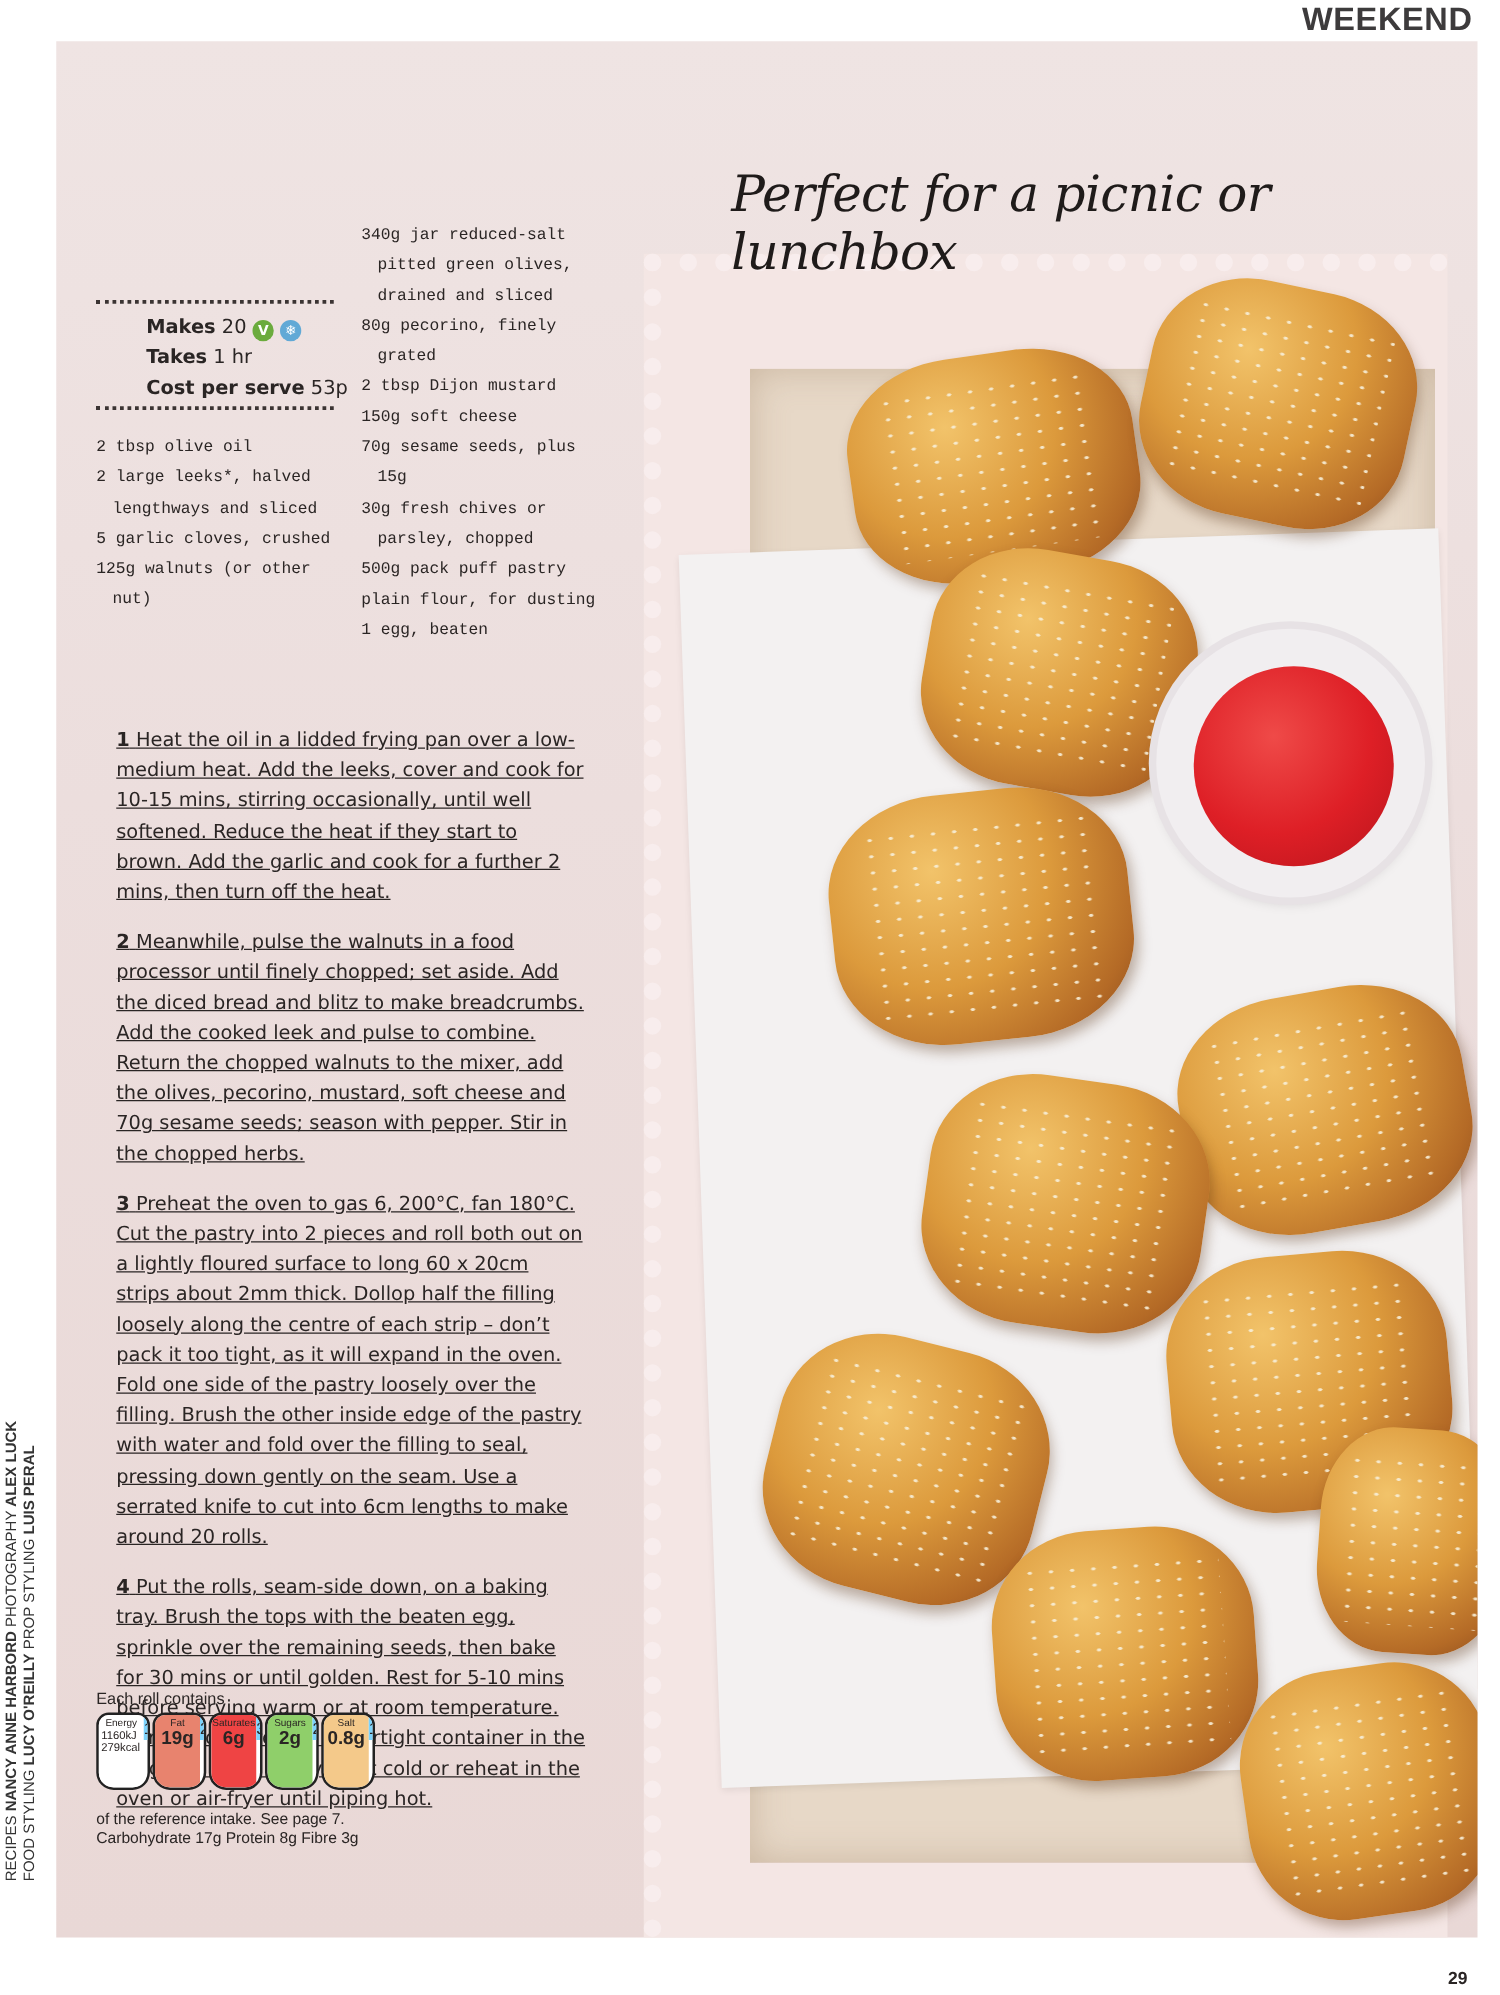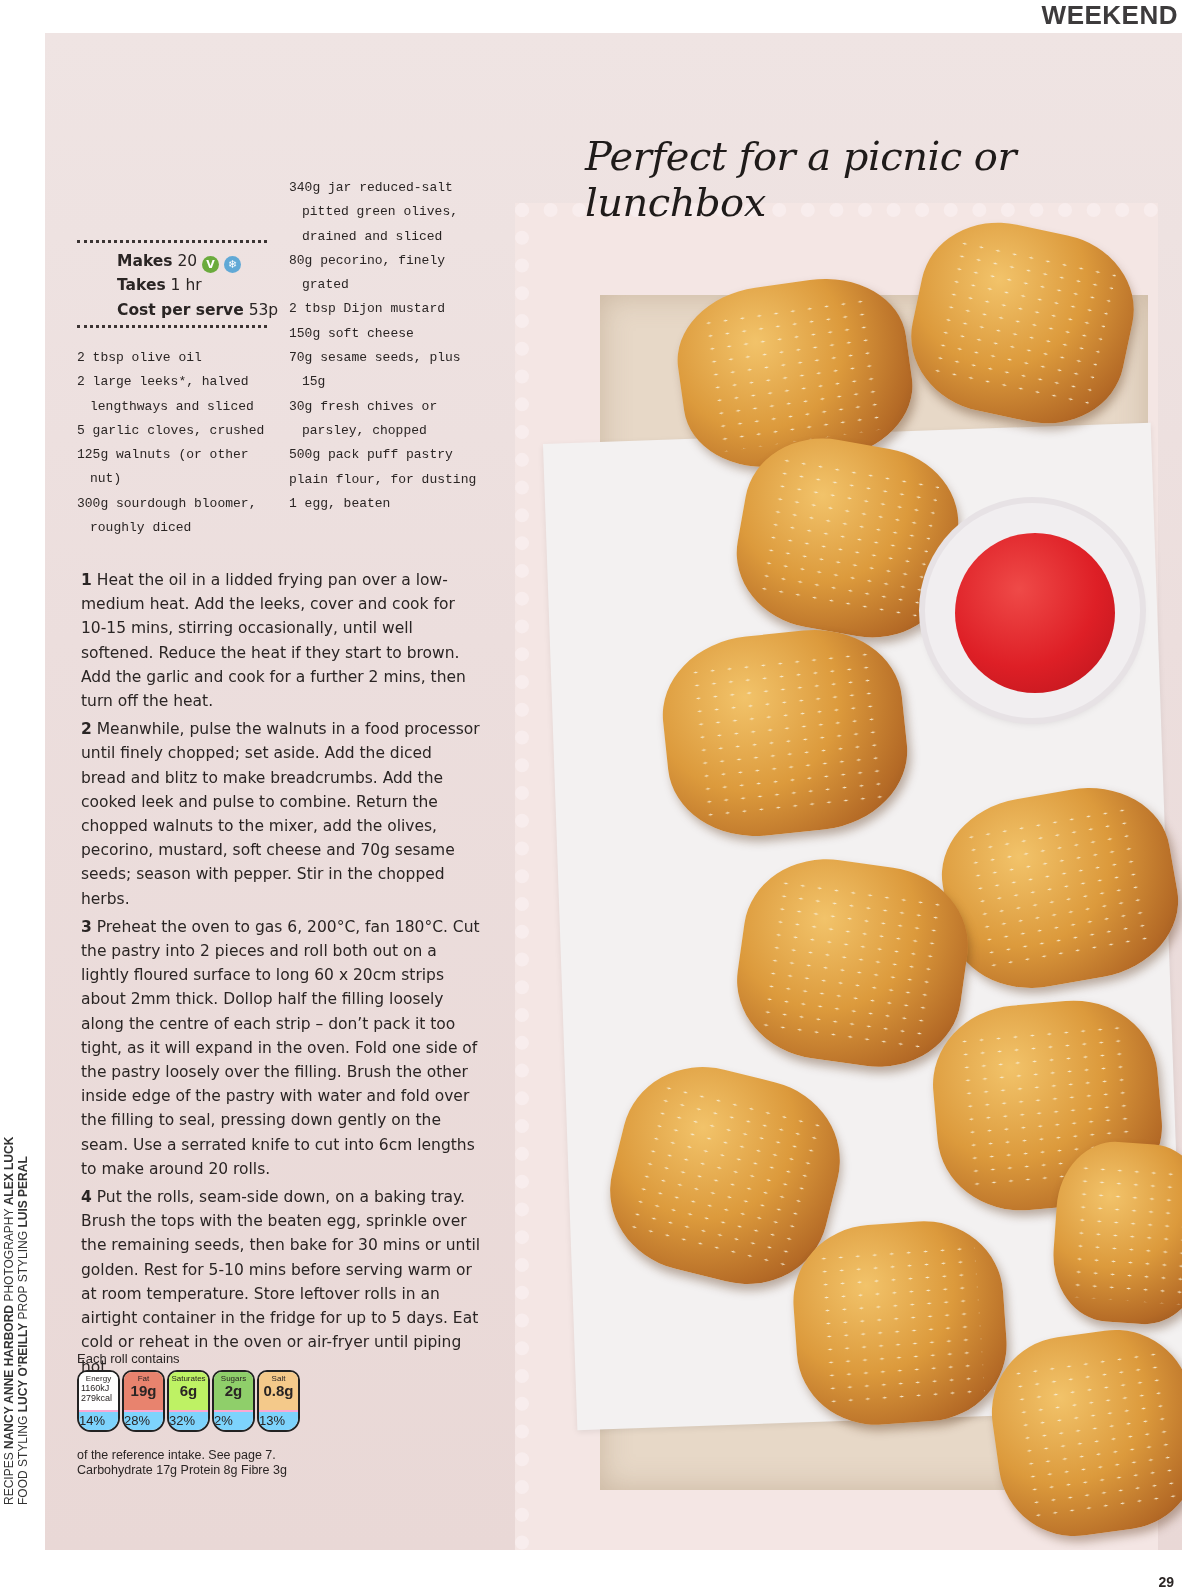--- a/index.html
+++ b/index.html
@@ -85,28 +85,28 @@
   .badge.freeze { background: #61a9d6; }
   .ing-col {
     position: absolute; font-size: 13px; line-height: 24.3px; color: #2a2524;
     list-style: none; margin: 0; padding: 0; font-family: Liberation Mono, monospace;
   }
   .ing-col li { padding-left: 13px; text-indent: -13px; }
   .method {
     position: absolute; left: 32px; top: 531px; width: 408px;
     font-size: 15.5px; line-height: 24.2px; color: #2a2524;
   }
-  .method p { margin: 4px; }
+  .method p { margin: 16px; text-decoration: underline; }
   .method b { font-weight: 700; }
   
   .nutri-label { position: absolute; left: 32px; top: 1318px; font-family: "Liberation Sans", sans-serif; font-size: 13px; }
   .traffic { position: absolute; left: 32px; top: 1337px; display: flex; gap: 2px; }
   .cell {
     width: 39px; height: 58px; border: 2px solid #222; border-radius: 10px 10px 14px 14px;
-    background: #fff; overflow: hidden; display: flex; flex-direction: column;
+    background: #fff; overflow: hidden; display: flex; flex-direction: row;
     font-family: "Liberation Sans", sans-serif;
   }
   .cell .top { flex: 1 0 36px; text-align: center; }
   .cell .lbl { font-size: 8px; padding-top: 2px; display: block; }
   .cell .val { font-size: 15px; font-weight: 700; display: block; line-height: 16px; }
   .cell .pct { border-top: 2px solid #f9a8d4; height: 18px; font-size: 13px; line-height: 18px; background: #7dd3fc; }
   .cell.energy .val { font-size: 9px; line-height: 10px; font-weight: 400; text-align: left; padding-left: 2px; }
   .nutri-foot { position: absolute; left: 32px; top: 1415px; font-family: "Liberation Sans", sans-serif; font-size: 12.5px; line-height: 15px; }
   .credits {
     position: absolute; left: 2px; top: 1505px; transform: rotate(-90deg); transform-origin: 0 0;
@@ -163,21 +163,20 @@
       <span>53p</span>
     </div>
   </div>
   <div class="dots" style="top:292px"></div>
 
   <ul class="ing-col" style="left:32px;top:313px;width:210px">
     <li>2 tbsp olive oil</li>
     <li>2 large leeks*, halved lengthways and sliced</li>
     <li>5 garlic cloves, crushed</li>
     <li>125g walnuts (or other nut)</li>
-    <li>300g sourdough bloomer, roughly diced</li>
   </ul>
 
   <ul class="ing-col" style="left:244px;top:143px;width:200px">
     <li>340g jar reduced-salt pitted green olives, drained and sliced</li>
     <li>80g pecorino, finely grated</li>
     <li>2 tbsp Dijon mustard</li>
     <li>150g soft cheese</li>
     <li>70g sesame seeds, plus 15g</li>
     <li>30g fresh chives or parsley, chopped</li>
     <li>500g pack puff pastry</li>
@@ -203,21 +202,21 @@
       <div class="pct">14%</div>
     </div>
     <div class="cell">
       <div class="top" style="background:#e8836e">
         <span class="lbl">Fat</span>
         <span class="val">19g</span>
       </div>
       <div class="pct">28%</div>
     </div>
     <div class="cell">
-      <div class="top" style="background:#bef264">
+      <div class="top" style="background:#ef4444">
         <span class="lbl">Saturates</span>
         <span class="val">6g</span>
       </div>
       <div class="pct">32%</div>
     </div>
     <div class="cell">
       <div class="top" style="background:#8fcf6a">
         <span class="lbl">Sugars</span>
         <span class="val">2g</span>
       </div>

